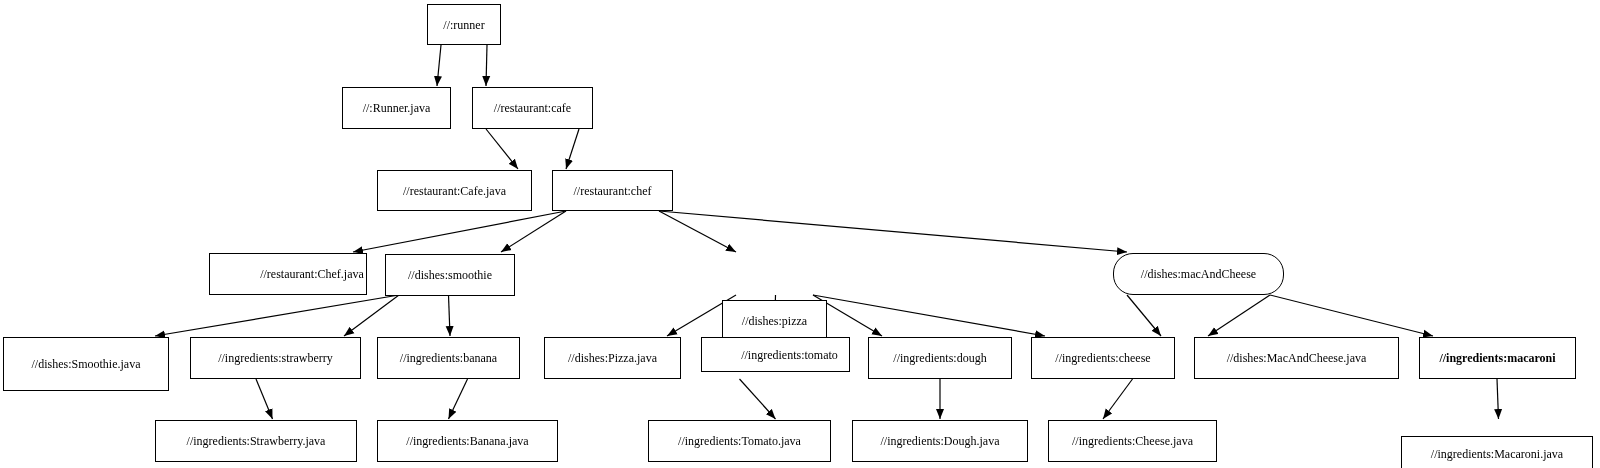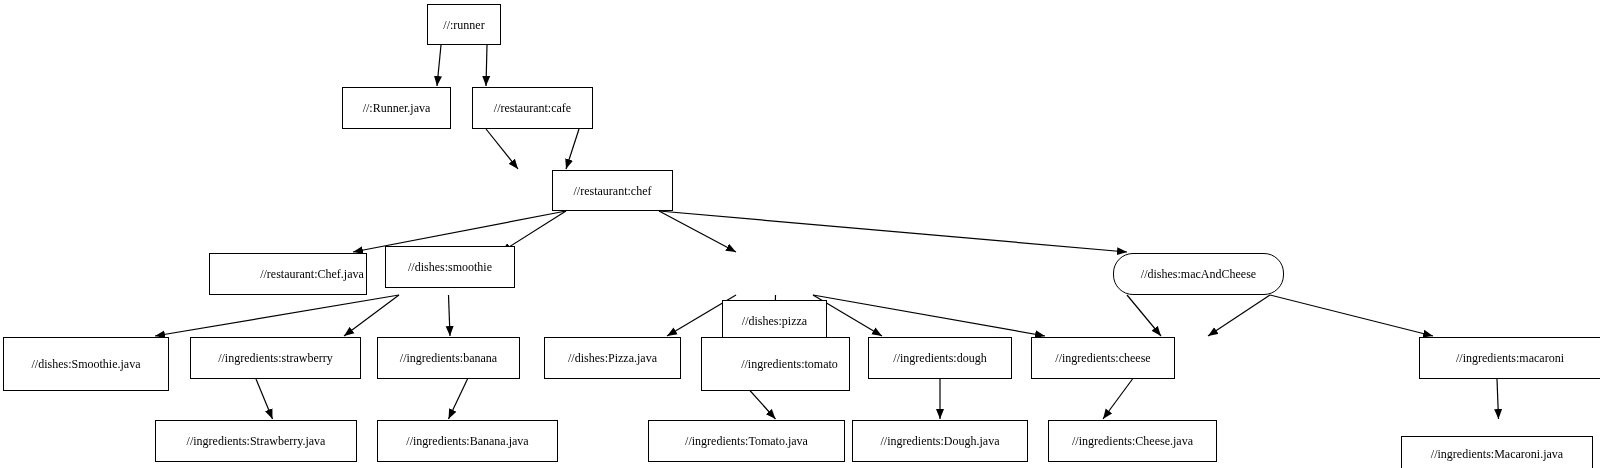--- a/index.html
+++ b/index.html
@@ -75,33 +75,35 @@
       <line x1="1132.5" y1="379" x2="1103" y2="419" marker-end="url(#arrowhead)"></line>
       <line x1="1127" y1="295" x2="1161" y2="336" marker-end="url(#arrowhead)"></line>
       <line x1="1270" y1="295" x2="1208" y2="336" marker-end="url(#arrowhead)"></line>
       <line x1="1270" y1="295" x2="1433" y2="336" marker-end="url(#arrowhead)"></line>
       <line x1="1497" y1="379" x2="1498.5" y2="419" marker-end="url(#arrowhead)"></line>
     </svg>
 
   <div class="node" style="left:427px; top:4px;   width:74px;  height:41px;">//:runner</div>
   <div class="node" style="left:342px; top:87px;  width:109px; height:42px;">//:Runner.java</div>
   <div class="node" style="left:472px; top:87px;  width:121px; height:42px;">//restaurant:cafe</div>
+  <div class="node" style="left:377px; top:170px; width:155px; height:41px;">//restaurant:Cafe.java</div>
   <div class="node" style="left:552px; top:170px; width:121px; height:41px;">//restaurant:chef</div>
   <div class="node" style="left:209px; top:253px; width:158px; height:42px;padding-left:48px;">//restaurant:Chef.java</div>
-  <div class="node" style="left:385px; top:246px; width:130px; height:42px;">//dishes:smoothie</div>
+  <div class="node" style="left:385px; top:254px; width:130px; height:42px;">//dishes:smoothie</div>
   <div class="node" style="left:722px; top:253px; width:105px; height:42px;margin-top:47px;">//dishes:pizza</div>
   <div class="node" style="left:1113px;top:253px; width:171px; height:42px;border-radius:20px;">//dishes:macAndCheese</div>
   <div class="node" style="left:3px;   top:337px; width:166px; height:54px;">//dishes:Smoothie.java</div>
   <div class="node" style="left:190px; top:337px; width:171px; height:42px;">//ingredients:strawberry</div>
   <div class="node" style="left:377px; top:337px; width:143px; height:42px;">//ingredients:banana</div>
   <div class="node" style="left:544px; top:337px; width:137px; height:42px;">//dishes:Pizza.java</div>
-  <div class="node" style="left:701px; top:337px; width:149px; height:54px;padding-left:28px;">//ingredients:tomato</div>
+  <div class="node" style="left:701px; top:337px; width:149px; height:35px;padding-left:28px;">//ingredients:tomato</div>
   <div class="node" style="left:868px; top:337px; width:144px; height:42px;">//ingredients:dough</div>
   <div class="node" style="left:1031px;top:337px; width:144px; height:42px;">//ingredients:cheese</div>
-  <div class="node" style="left:1419px;top:337px; width:182px; height:42px;">//ingredients:macaroni</div>
+  <div class="node" style="left:1194px;top:337px; width:205px; height:42px;">//dishes:MacAndCheese.java</div>
+  <div class="node" style="left:1419px;top:337px; width:157px; height:42px;font-weight:bold;">//ingredients:macaroni</div>
   <div class="node" style="left:155px; top:420px; width:202px; height:42px;">//ingredients:Strawberry.java</div>
   <div class="node" style="left:377px; top:420px; width:181px; height:42px;">//ingredients:Banana.java</div>
-  <div class="node" style="left:648px; top:420px; width:197px; height:42px;">//ingredients:Tomato.java</div>
+  <div class="node" style="left:648px; top:420px; width:183px; height:42px;">//ingredients:Tomato.java</div>
   <div class="node" style="left:852px; top:420px; width:176px; height:42px;">//ingredients:Dough.java</div>
   <div class="node" style="left:1048px;top:420px; width:169px; height:42px;">//ingredients:Cheese.java</div>
   <div class="node" style="left:1401px;top:436px; width:192px; height:36px;">//ingredients:Macaroni.java</div>
 
 </div>
 
 </body></html>

